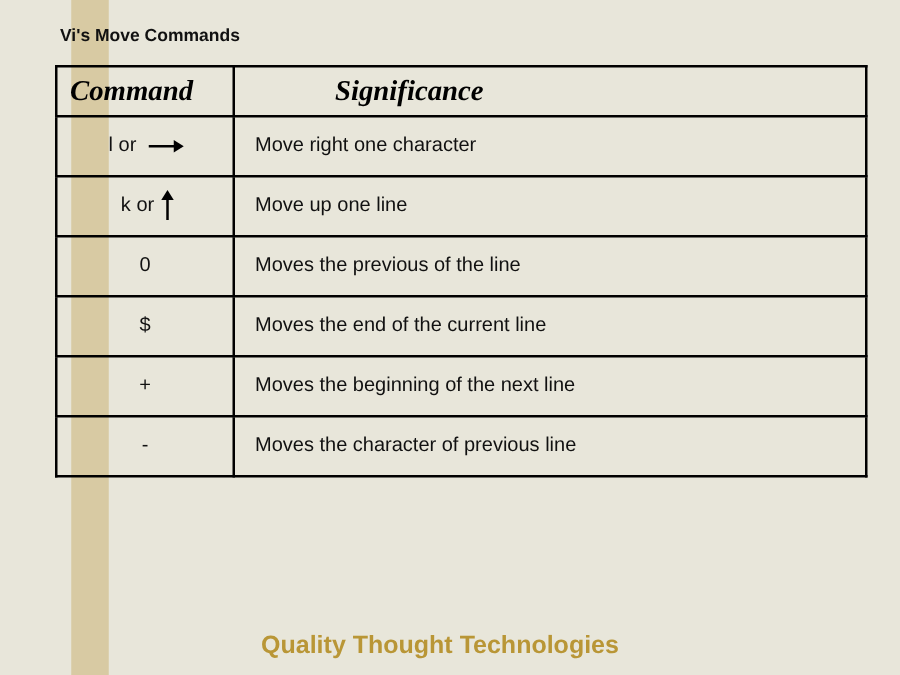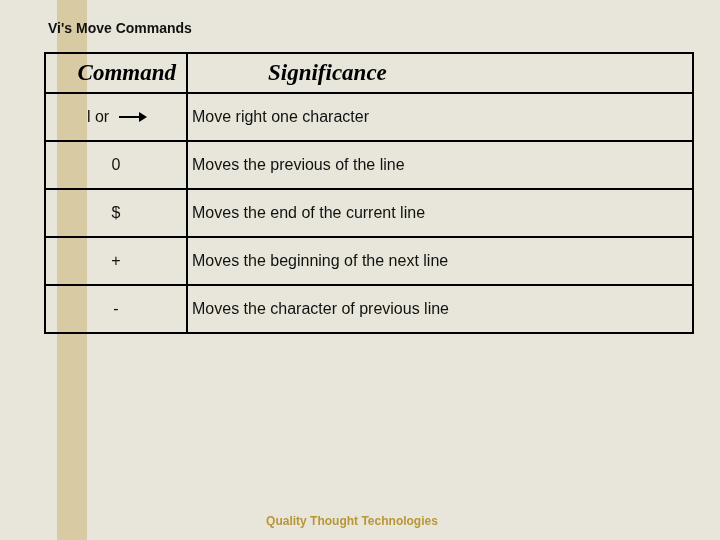--- a/index.html
+++ b/index.html
@@ -47,31 +47,31 @@
   }
   table.cmds col.c-cmd  { width: 142px; }
   table.cmds col.c-sig  { width: auto; }
   th.hdr {
     font-family: "Times New Roman", Times, serif;
     font-style: italic;
     font-weight: bold;
     font-size: 23px;
     color: #000;
     height: 40px;
-    text-align: right;
+    text-align: left;
     padding: 2px 10px;
     position: relative;
   }
   th.hdr.sig-hdr {
     text-align: left;
     padding-left: 80px;
   }
   td.cell {
     height: 48px;
-    padding: 2px 4px;
+    padding: 2px 16px;
     font-size: 16px;
     color: #111;
   }
   td.cmd-cell {
     text-align: center;
     font-family: Verdana, Geneva, sans-serif;
     position: relative;
   }
   .cmd-wrap {
     display: inline-flex;
@@ -86,21 +86,21 @@
     font-size: 16px;
     margin-left: 10px;
   }
   .footer-brand {
     position: absolute;
     bottom: 12px;
     width: 704px;
     text-align: center;
     font-family: Verdana, Geneva, sans-serif;
     font-weight: bold;
-    font-size: 12px;
+    font-size: 20px;
     color: #b99636;
     z-index: 2;
   }
   
   .arrow {
     display: inline-block;
     position: relative;
   }
   .arrow-right {
     width: 26px; height: 2px; background: #000;
@@ -164,20 +164,29 @@
         <td class="cell cmd-cell">
           <span class="cmd-wrap">
             <span class="cmd-text">l or</span>
             <span class="arrow arrow-right"></span>
           </span>
         </td>
         <td class="cell sig-cell">Move right one character</td>
       </tr>
       <tr>
         <td class="cell cmd-cell">
+          <span class="cmd-wrap">
+            <span class="cmd-text">k or</span>
+            <span class="arrow arrow-up"></span>
+          </span>
+        </td>
+        <td class="cell sig-cell">Move up one line</td>
+      </tr>
+      <tr>
+        <td class="cell cmd-cell">
           <span class="cmd-text">0</span>
         </td>
         <td class="cell sig-cell">Moves the previous of the line</td>
       </tr>
       <tr>
         <td class="cell cmd-cell">
           <span class="cmd-text">$</span>
         </td>
         <td class="cell sig-cell">Moves the end of the current line</td>
       </tr>

